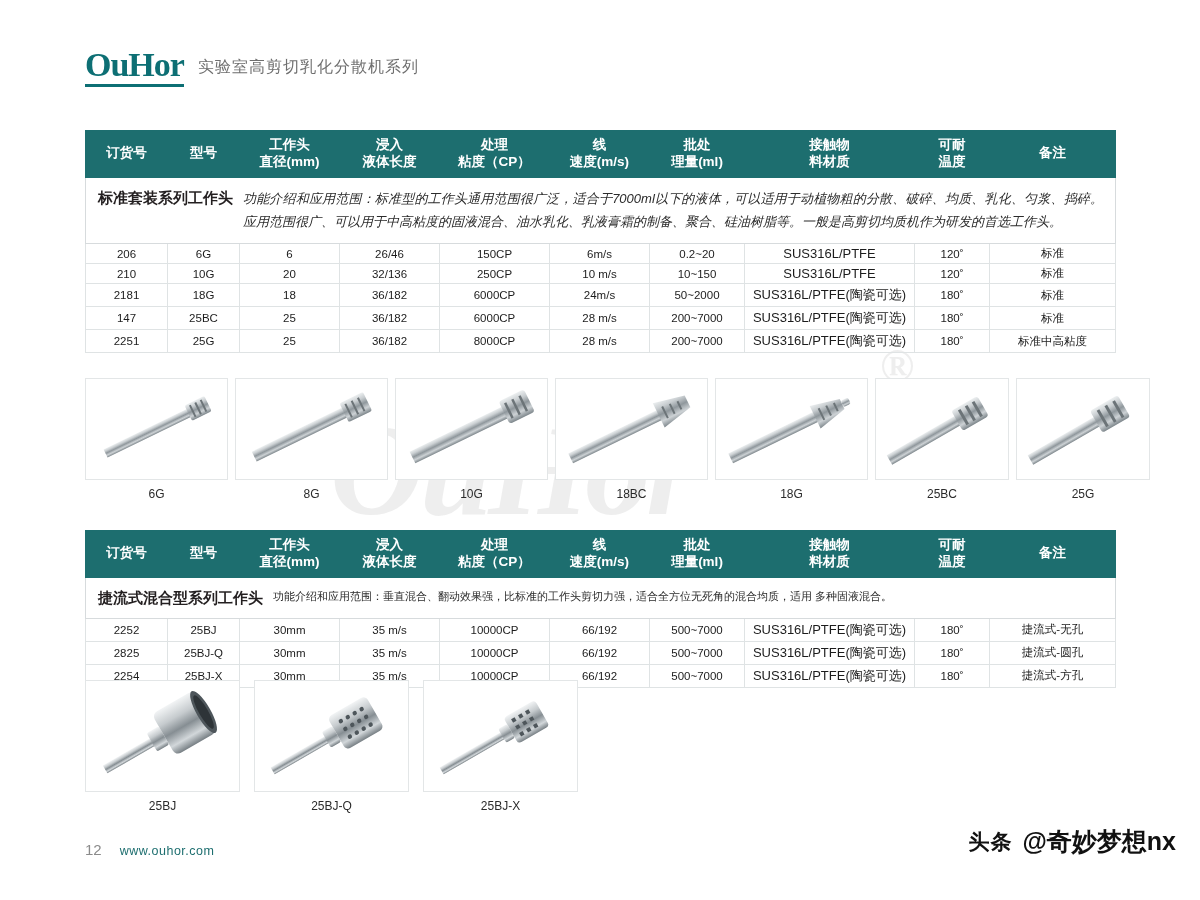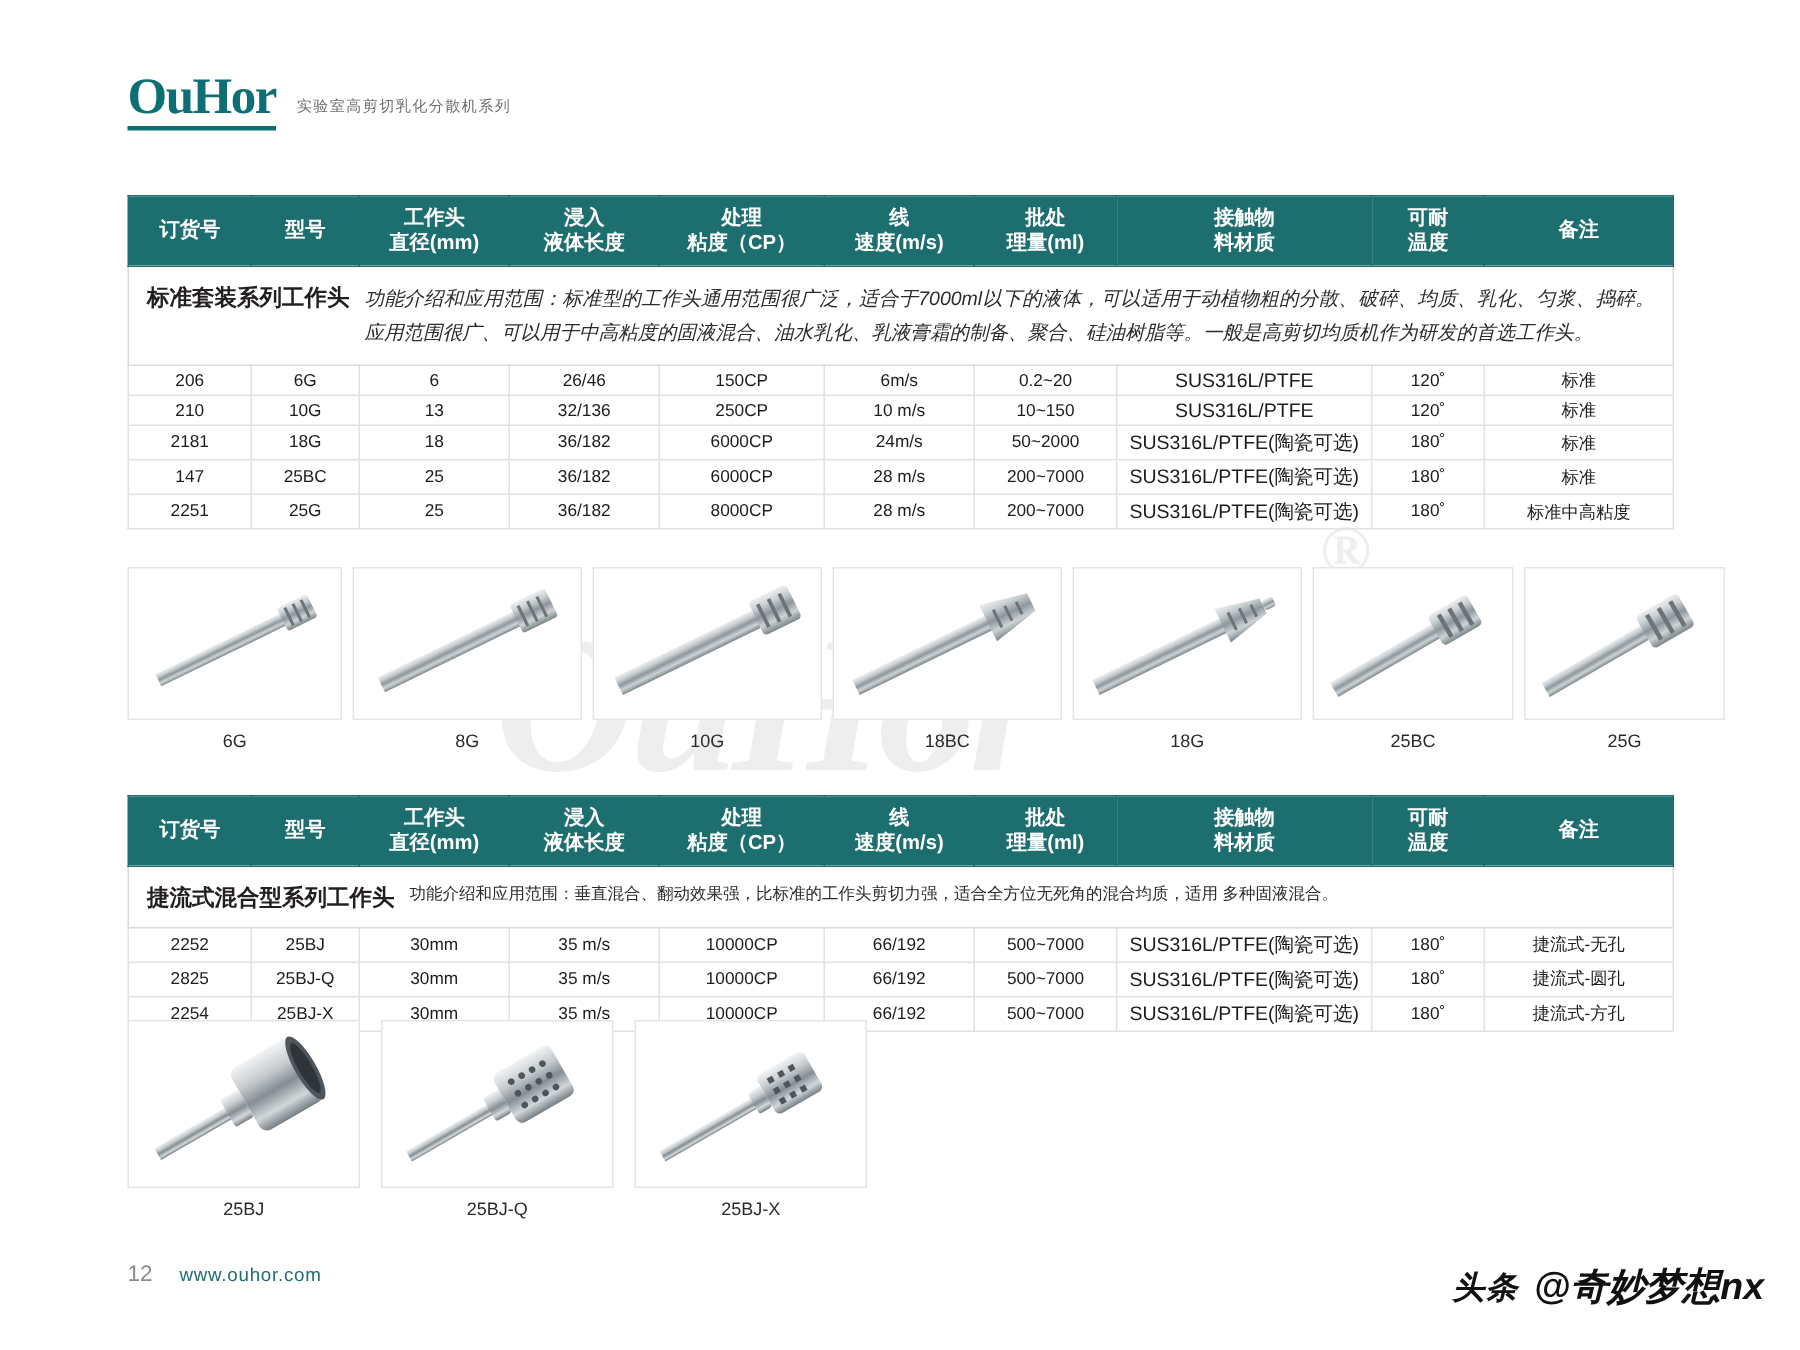--- a/index.html
+++ b/index.html
@@ -18,21 +18,21 @@
   .logo{
     font-family:"Liberation Serif", serif;
     font-size:34px;font-weight:bold;letter-spacing:-1px;
     color:#0d6f74;line-height:1;
     position:relative;
   }
   .logo-underline{
     position:absolute;left:0;bottom:-5px;width:100%;height:3px;background:#0d6f74;
   }
   .header-title{
-    font-size:10px;color:#6f6f6f;letter-spacing:1px;padding-bottom:4px;
+    font-size:16px;color:#6f6f6f;letter-spacing:1px;padding-bottom:4px;
   }
 
   
   .tbl{position:absolute;border-collapse:collapse;table-layout:fixed;}
   .tbl td,.tbl th{border:1px solid #d7dbdd;}
   .thead-row td{
     background:#1d6e6f;color:#fff;text-align:center;vertical-align:middle;
     font-size:13.5px;font-weight:bold;line-height:1.25;padding:6px 2px;
     border:1px solid #1d6e6f;
   }
@@ -69,21 +69,21 @@
     font-weight:bold;
   }
   .wm-main{left:330px;top:395px;font-size:130px;font-style:italic;letter-spacing:-4px;}
   .wm-r{left:880px;top:340px;font-size:46px;}
 
   
   .footer{position:absolute;left:85px;bottom:42px;display:flex;align-items:baseline;gap:18px;}
   .pg{font-size:15px;color:#8b8b8b;}
   .site{font-size:12.5px;color:#1d6e6f;letter-spacing:.5px;}
 
-  .tt{position:absolute;right:24px;bottom:26px;display:flex;align-items:center;gap:10px;font-style:italic;}
+  .tt{position:absolute;right:24px;bottom:42px;display:flex;align-items:center;gap:10px;}
   .tt-logo{font-size:21px;font-weight:bold;color:#111;letter-spacing:1px;}
   .tt-name{font-size:25px;font-weight:bold;color:#111;}
 </style>
 </head>
 <body>
 
 <div class="page">
 
   <div class="header">
     <div class="logo">
@@ -165,21 +165,21 @@
       <td>150CP</td>
       <td>6m/s</td>
       <td>0.2~20</td>
       <td class="small">SUS316L/PTFE</td>
       <td>120˚</td>
       <td>标准</td>
     </tr>
     <tr class="drow">
       <td>210</td>
       <td>10G</td>
-      <td>13</td>
+      <td>20</td>
       <td>32/136</td>
       <td>250CP</td>
       <td>10 m/s</td>
       <td>10~150</td>
       <td class="small">SUS316L/PTFE</td>
       <td>120˚</td>
       <td>标准</td>
     </tr>
     <tr class="drow">
       <td>2181</td>

